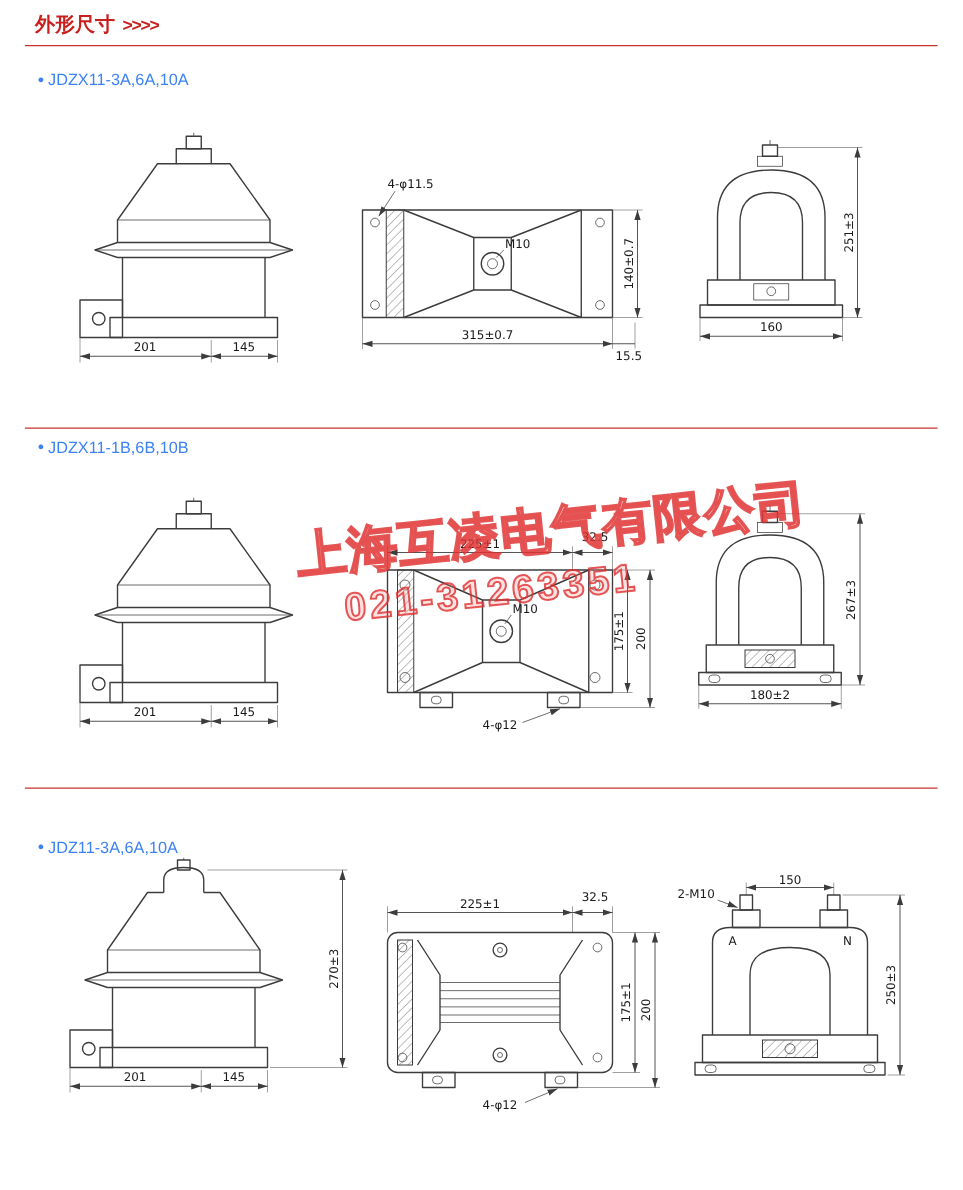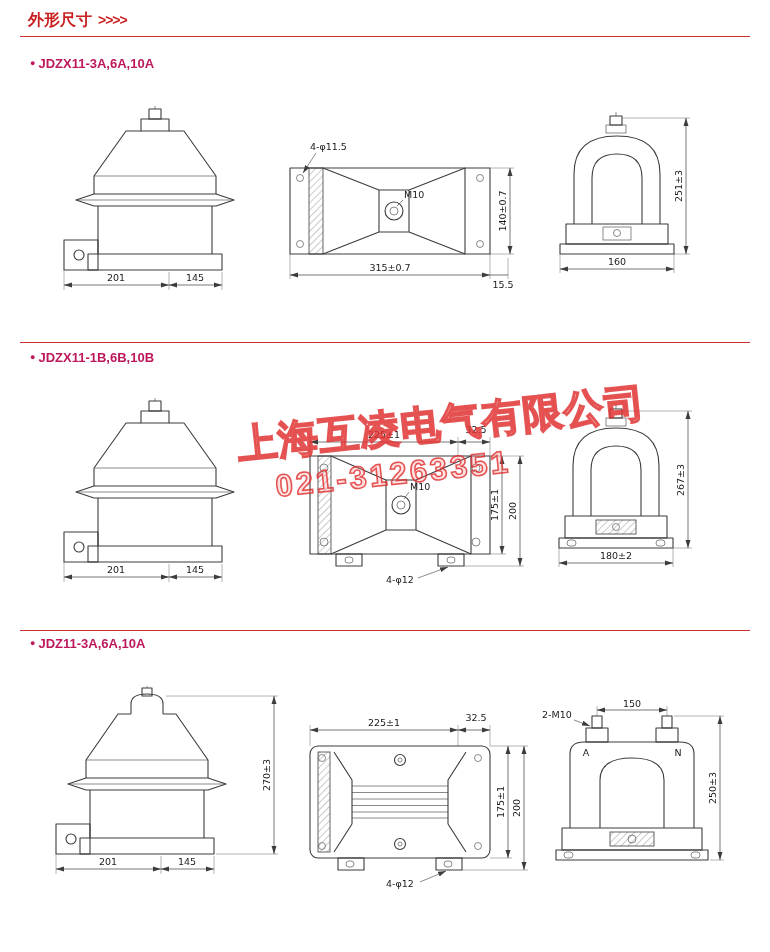--- a/index.html
+++ b/index.html
@@ -6,23 +6,23 @@
   html,body{width:770px;height:952px;background:#fff;
     font-family:"Liberation Sans","DejaVu Sans",sans-serif}
   .page{position:relative;width:770px;height:952px;background:#fff;overflow:hidden}
 
   .hdr{position:absolute;left:28px;top:10px;color:#c91f1f;font-weight:bold;font-size:16px}
   .hdr-arrows{margin-left:6px;letter-spacing:-1px;font-size:14px}
 
   .rule{position:absolute;left:20px;right:20px;border-top:1.5px solid #c93030}
   .rule-1{top:36px}.rule-2{top:342px}.rule-3{top:630px}
 
-  .sec-title{position:absolute;left:30px;font-size:13px;font-weight:bold;color:#be185d}
+  .sec-title{position:absolute;left:30px;font-size:13px;font-weight:normal;color:#3b82f6}
   .sec-title .bullet{font-size:9px;vertical-align:2px;margin-right:3px}
-  .title-1{top:56px}.title-2{top:350px}.title-3{top:636px}
+  .title-1{top:56px}.title-2{top:350px}.title-3{top:670px}
 
   .draw{position:absolute}
   .ol{fill:none;stroke:#3c3c3c;stroke-width:1.1;stroke-linejoin:round}
   .th{fill:none;stroke:#3c3c3c;stroke-width:.6}
   .dim{stroke:#3c3c3c;stroke-width:.7;fill:none}
   .ext{stroke:#757575;stroke-width:.55;fill:none}
   svg text{font-size:9.5px;fill:#1a1a1a;font-family:"DejaVu Sans",sans-serif}
 
   .watermark{position:absolute;left:238px;top:396px;transform:rotate(-6deg);
     font-weight:bold;color:rgba(250,140,140,.25);

